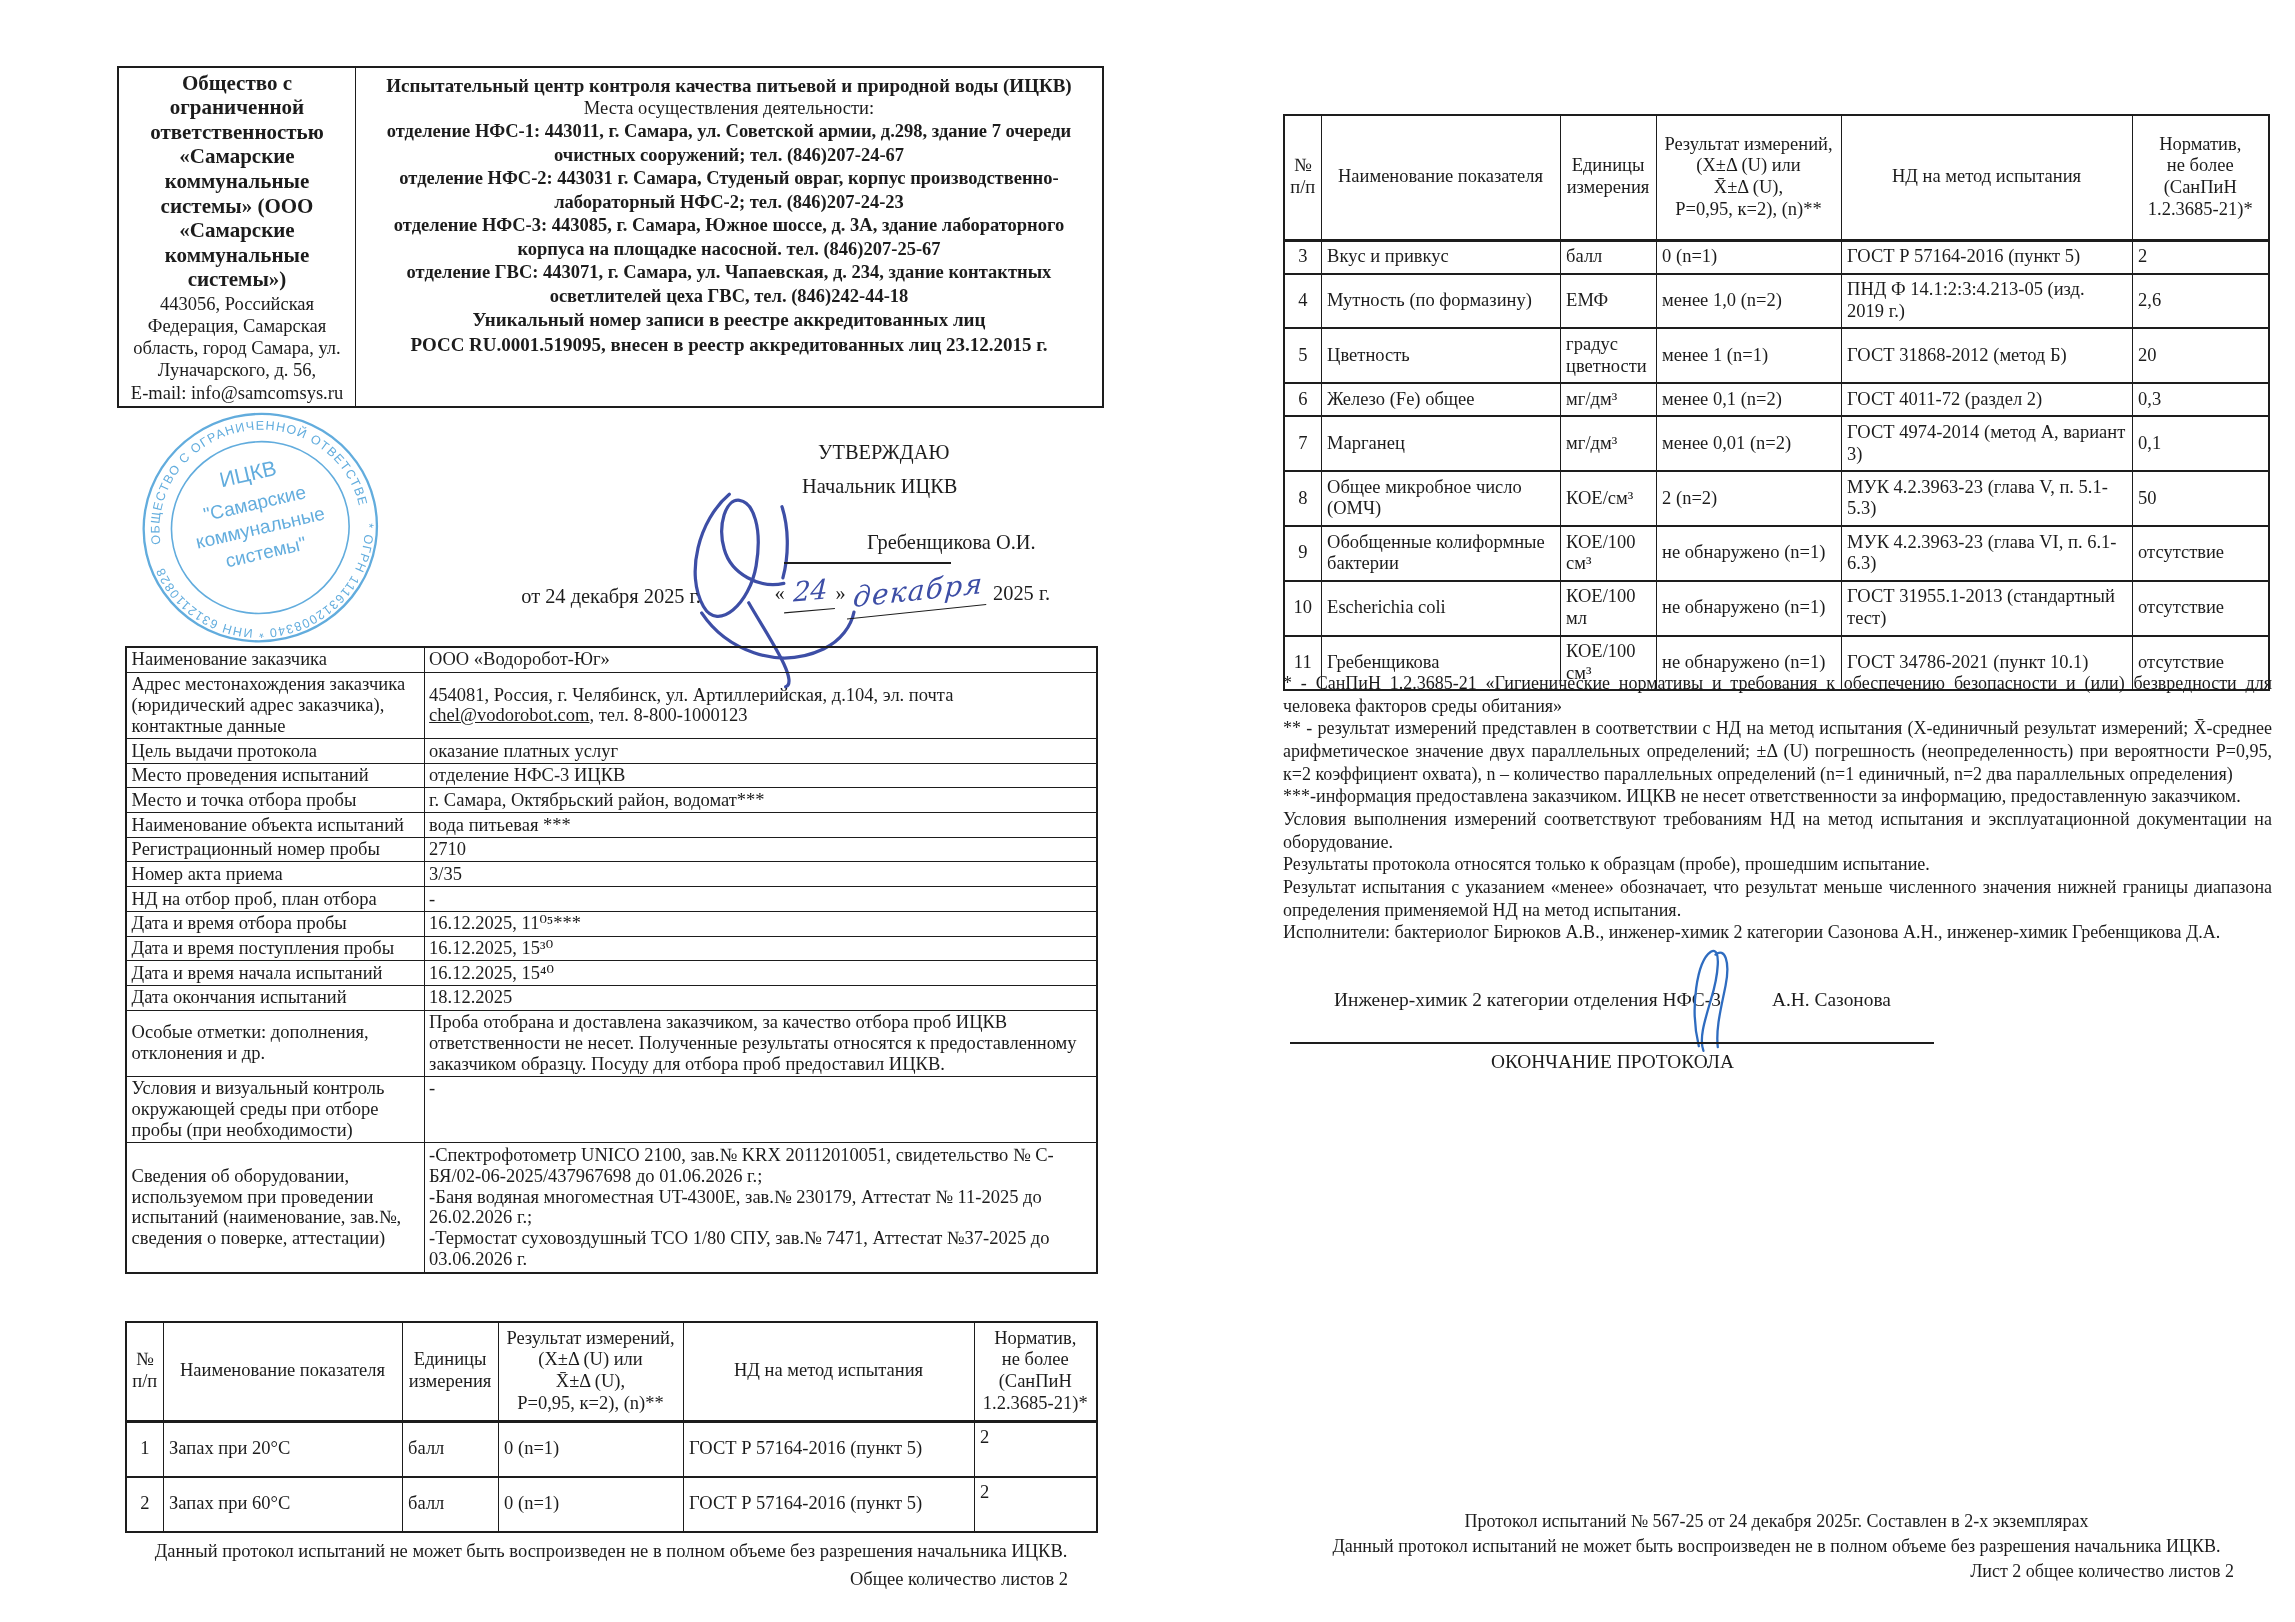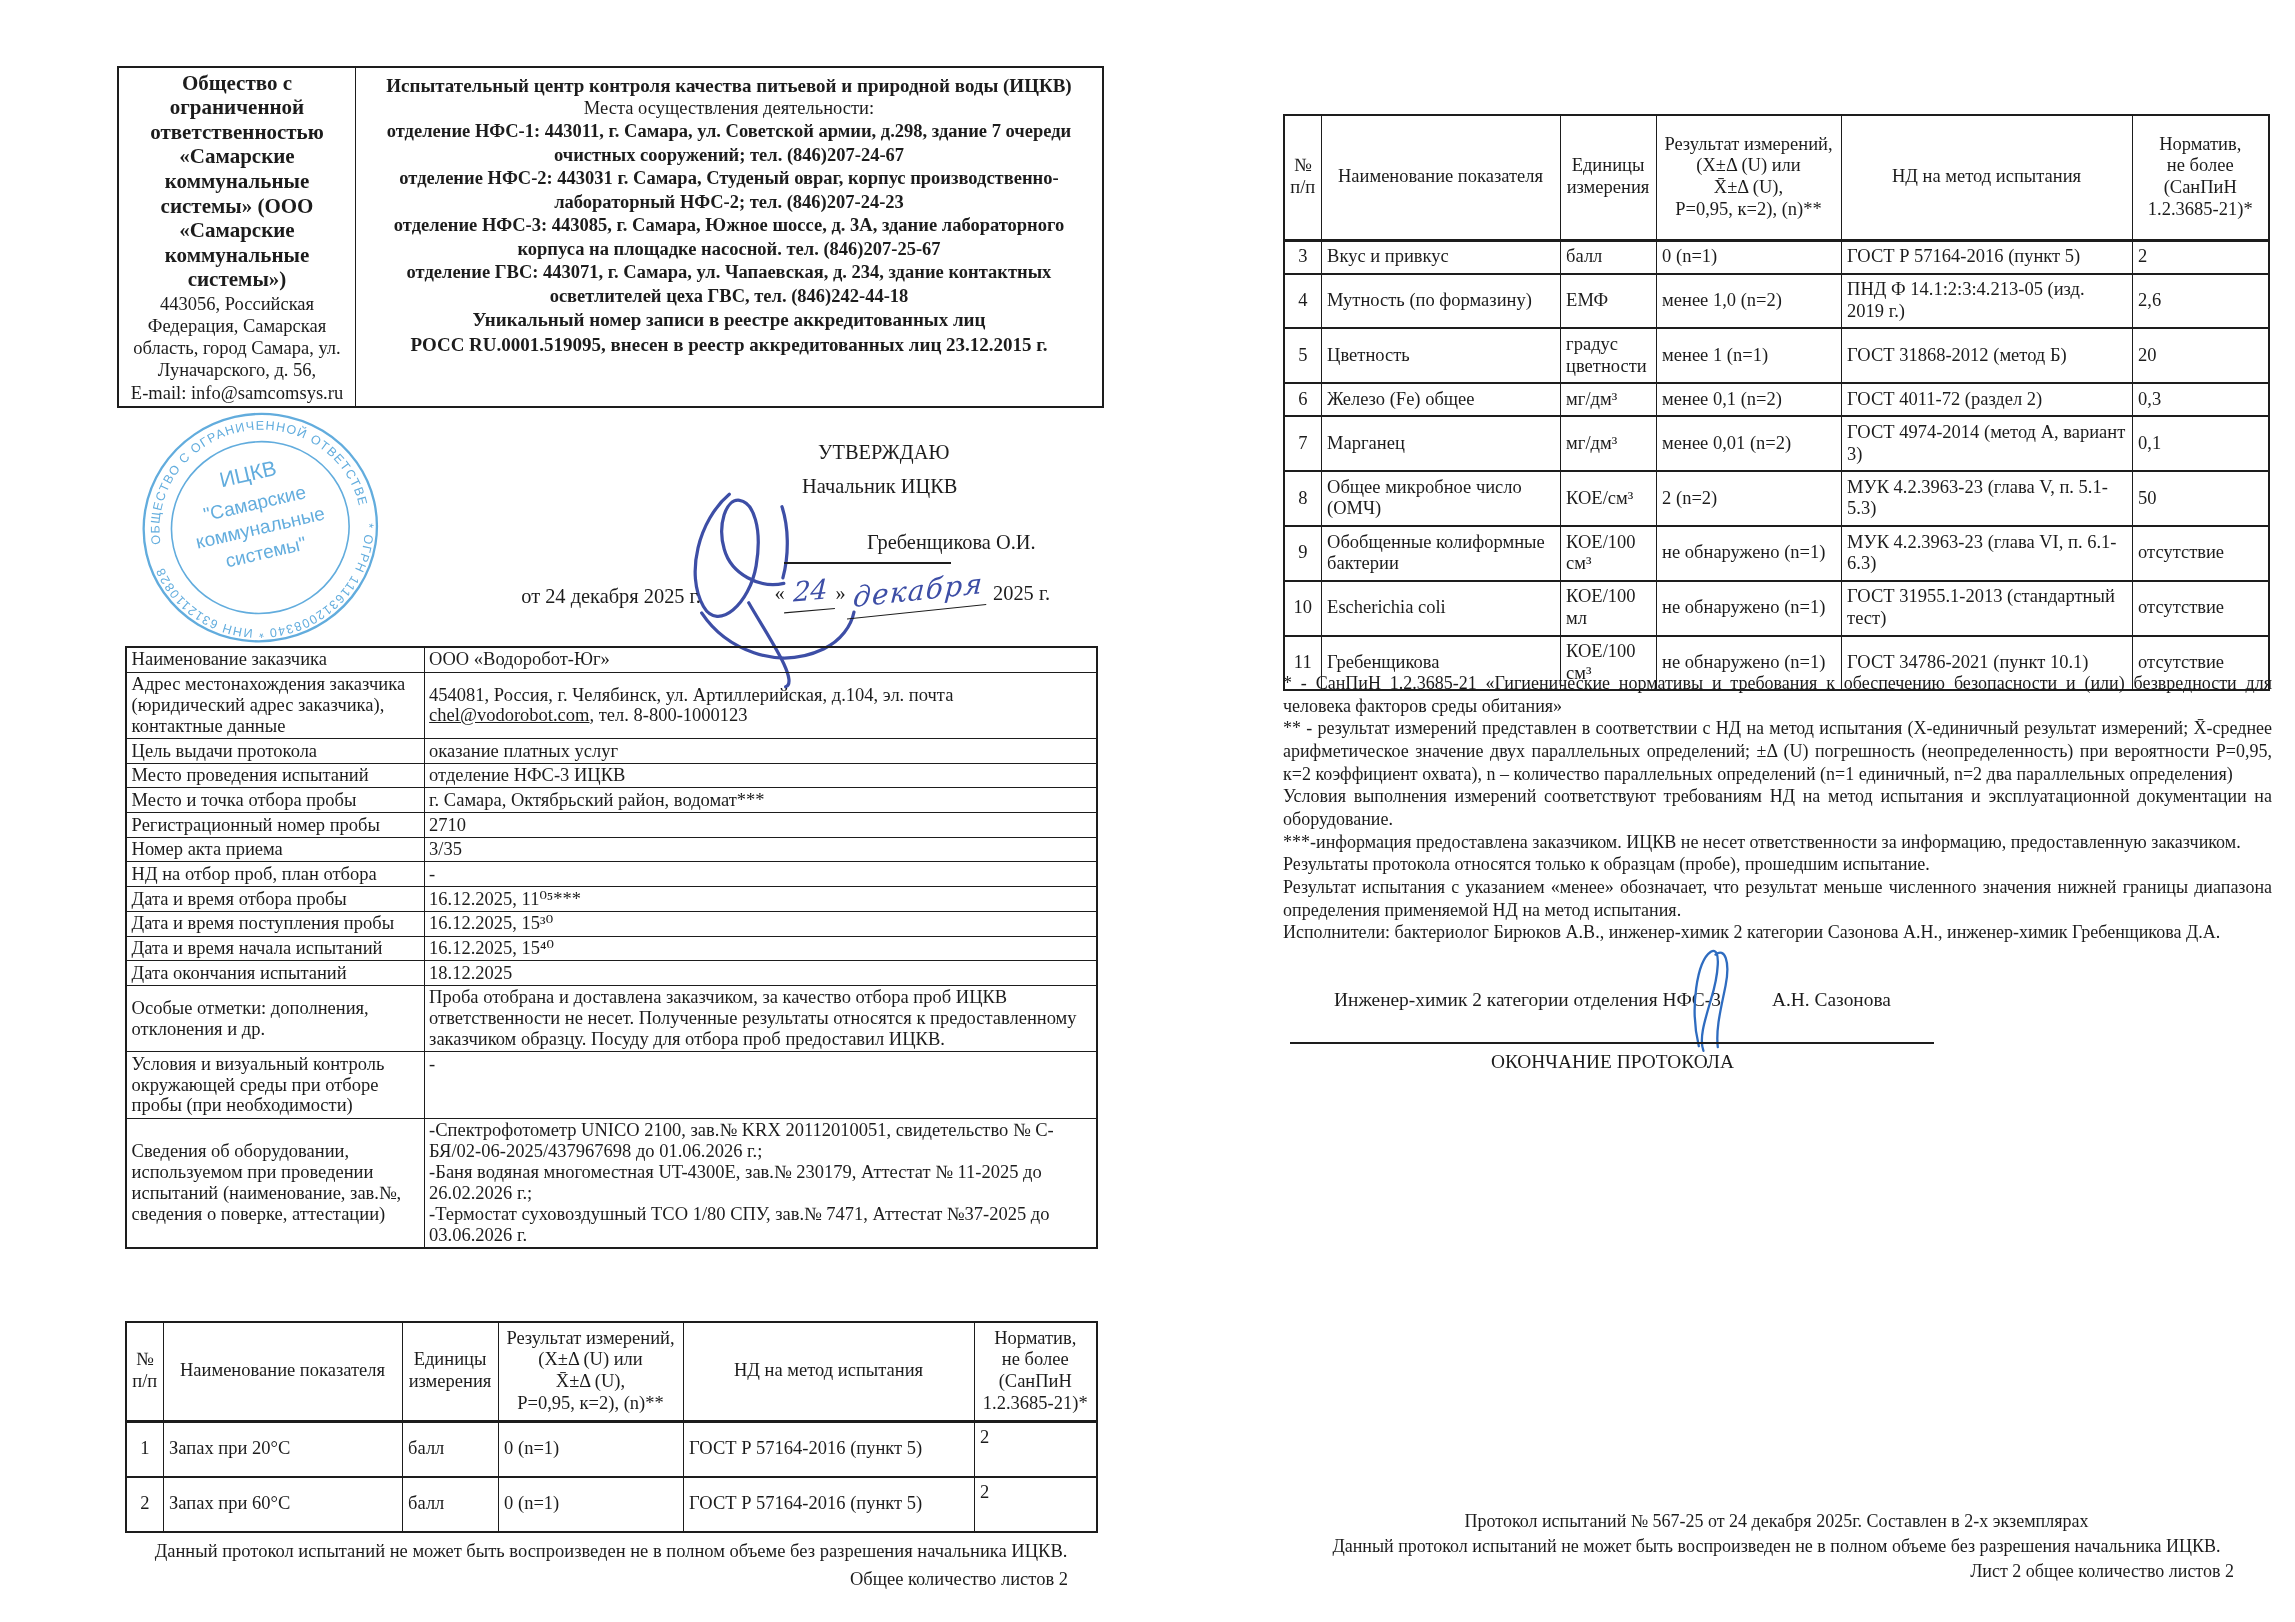--- a/index.html
+++ b/index.html
@@ -175,20 +175,24 @@
         </tr>
         <tr>
           <td class="lbl sgl">Место проведения испытаний</td>
           <td>отделение НФС-3 ИЦКВ</td>
         </tr>
         <tr>
           <td class="lbl sgl">Место и точка отбора пробы</td>
           <td>г. Самара, Октябрьский район, водомат***</td>
         </tr>
         <tr>
+          <td class="lbl sgl">Наименование объекта испытаний</td>
+          <td>вода питьевая ***</td>
+        </tr>
+        <tr>
           <td class="lbl sgl">Регистрационный номер пробы</td>
           <td>2710</td>
         </tr>
         <tr>
           <td class="lbl sgl">Номер акта приема</td>
           <td>3/35</td>
         </tr>
         <tr>
           <td class="lbl sgl">НД на отбор проб, план отбора</td>
           <td>-</td>
@@ -382,22 +386,22 @@
           <td>ГОСТ 34786-2021 (пункт 10.1)</td>
           <td>отсутствие</td>
         </tr>
       </tbody>
     </table>
   </div>
 
   <div class="abs notes">
     <p>* - СанПиН 1.2.3685-21 «Гигиенические нормативы и требования к обеспечению безопасности и (или) безвредности для человека факторов среды обитания»</p>
     <p>** - результат измерений представлен в соответствии с НД на метод испытания (X-единичный результат измерений; X̄-среднее арифметическое значение двух параллельных определений; ±Δ (U) погрешность (неопределенность) при вероятности P=0,95, к=2 коэффициент охвата), n – количество параллельных определений (n=1 единичный, n=2 два параллельных определения)</p>
+    <p>***-информация предоставлена заказчиком. ИЦКВ не несет ответственности за информацию, предоставленную заказчиком.</p>
     <p>Условия выполнения измерений соответствуют требованиям НД на метод испытания и эксплуатационной документации на оборудование.</p>
-    <p>***-информация предоставлена заказчиком. ИЦКВ не несет ответственности за информацию, предоставленную заказчиком.</p>
     <p>Результаты протокола относятся только к образцам (пробе), прошедшим испытание.</p>
     <p>Результат испытания с указанием «менее» обозначает, что результат меньше численного значения нижней границы диапазона определения применяемой НД на метод испытания.</p>
     <p>Исполнители: бактериолог Бирюков А.В., инженер-химик 2 категории Сазонова А.Н., инженер-химик Гребенщикова Д.А.</p>
   </div>
 
   <div class="abs sign2">
     <span class="sg-role">Инженер-химик 2 категории отделения НФС-3</span>
     <svg class="sg-svg" viewBox="0 0 160 280">
       <g fill="none" stroke="#2e6cc0" stroke-width="5" stroke-linecap="round">
         <path d="M 58 242 C 38 160 54 58 84 38 C 108 24 100 90 84 142 C 71 186 58 226 68 252"></path>

